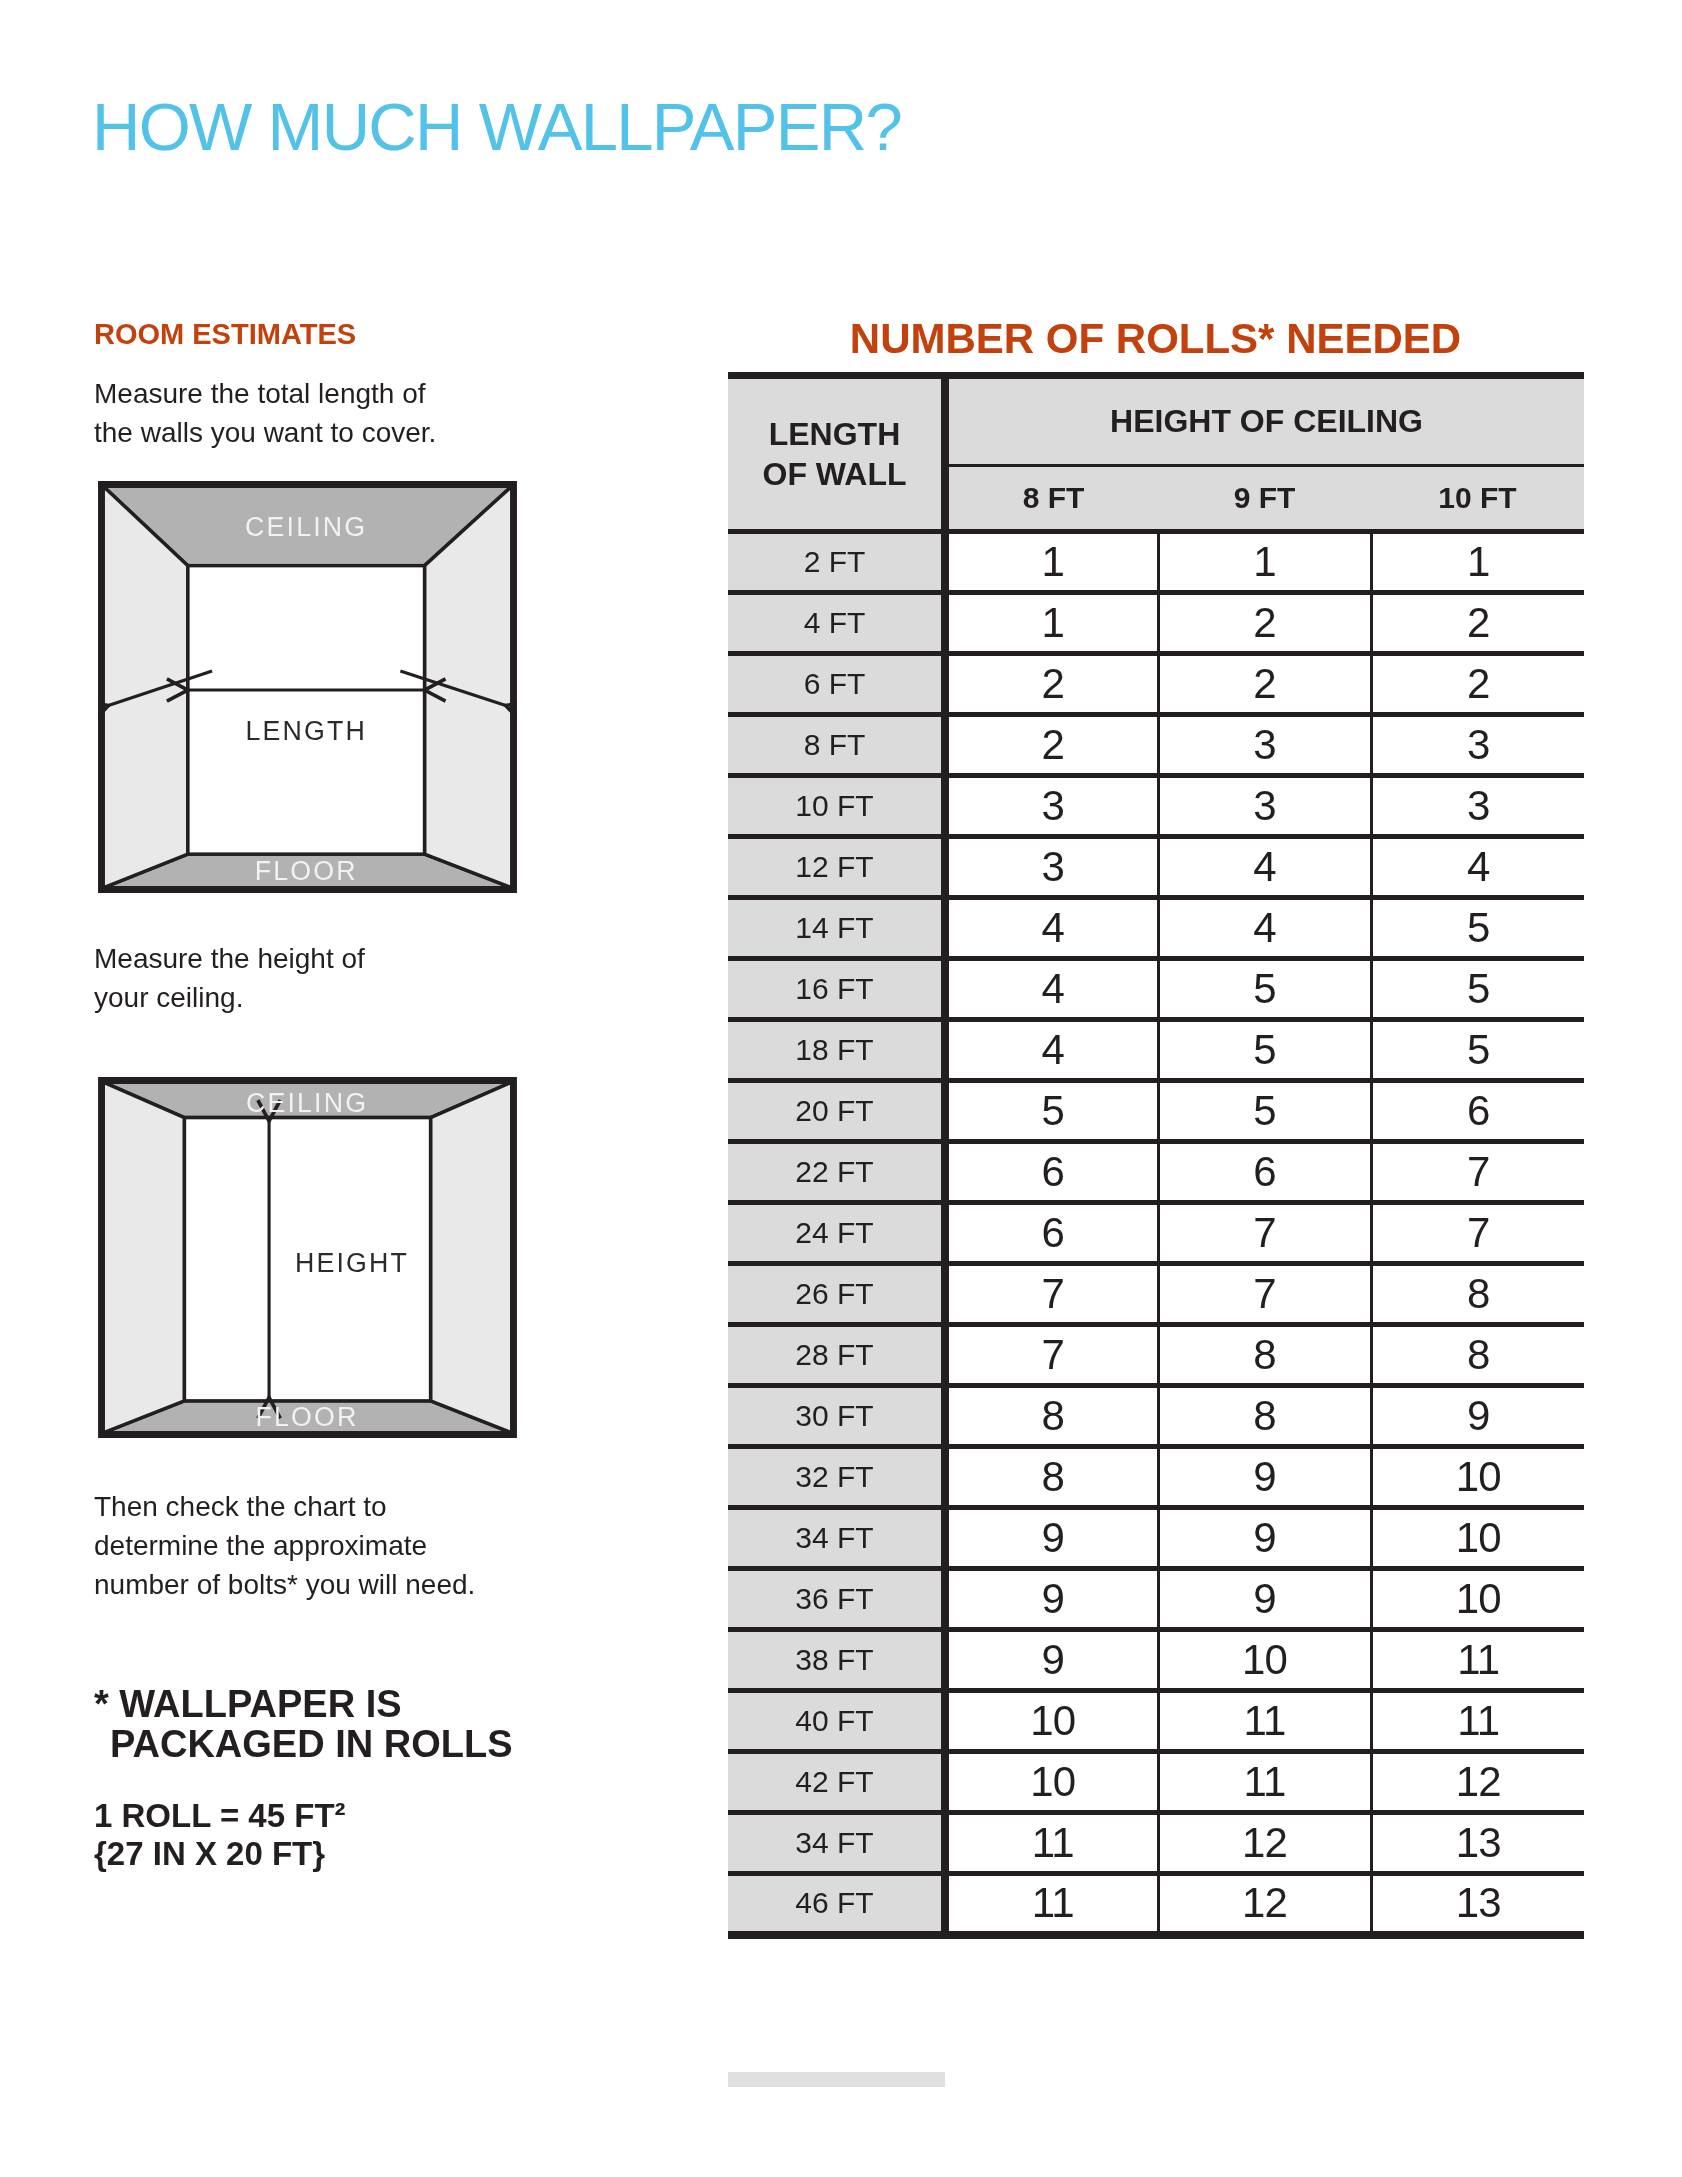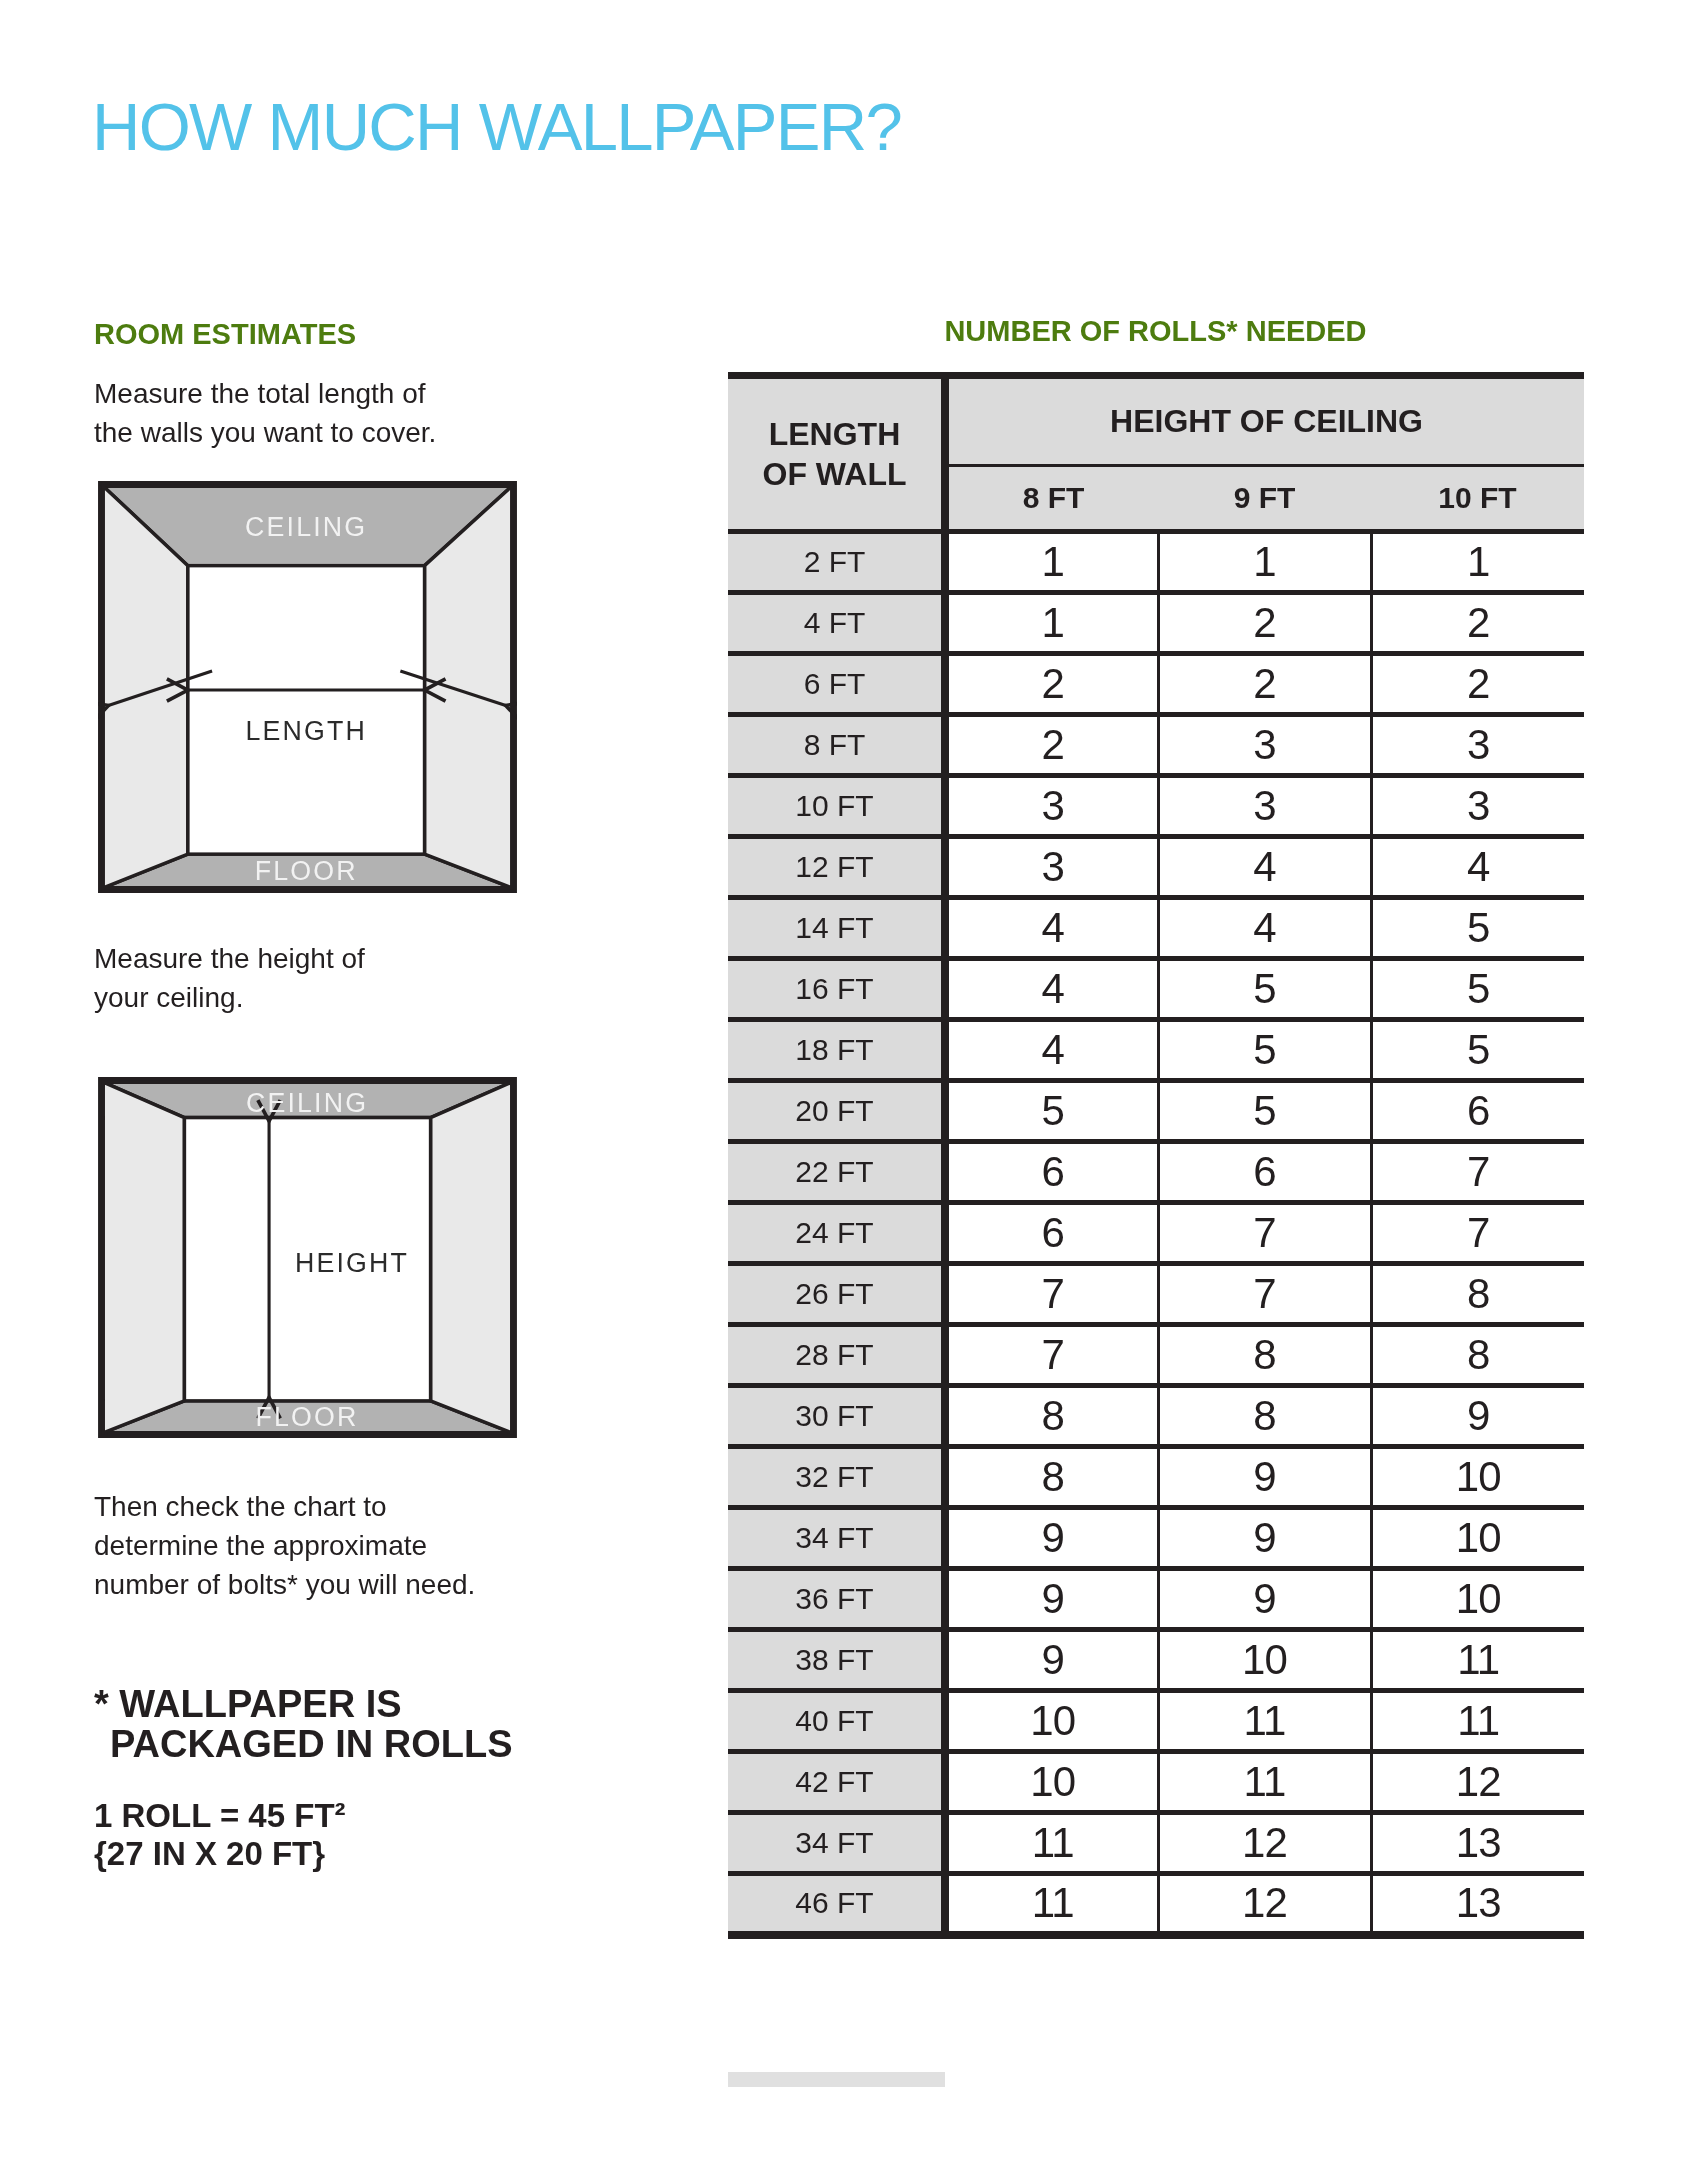--- a/index.html
+++ b/index.html
@@ -7,24 +7,24 @@
     width:1683px;height:2177px;background:#ffffff;position:relative;
     font-family:"Liberation Sans", sans-serif;color:#231F20;
     -webkit-font-smoothing:antialiased;
   }
   .abs{position:absolute;}
   .page-title{
     left:92px;top:88px;font-size:67px;font-weight:400;letter-spacing:-1.7px;
     color:#53C2E9;white-space:nowrap;
   }
   .section-heading{
-    font-size:29px;font-weight:700;color:#4d7c0f;letter-spacing:0px;white-space:nowrap;
+    font-size:29px;font-weight:700;color:#c2410c;letter-spacing:0px;white-space:nowrap;
   }
   .left-heading{left:94px;top:318px;}
-  .right-heading{left:728px;top:315px;width:855px;text-align:center;font-size:29px;}
+  .right-heading{left:728px;top:315px;width:855px;text-align:center;font-size:42px;}
   .body-para{
     left:94px;font-size:28px;line-height:39px;color:#231F20;white-space:nowrap;
   }
   .p1{top:374px;}
   .p2{top:939px;}
   .p3{top:1487px;}
   .footnote{
     left:94px;top:1684px;font-size:38px;font-weight:700;line-height:40px;white-space:nowrap;
   }
   .footnote .indent{margin-left:16px;}

